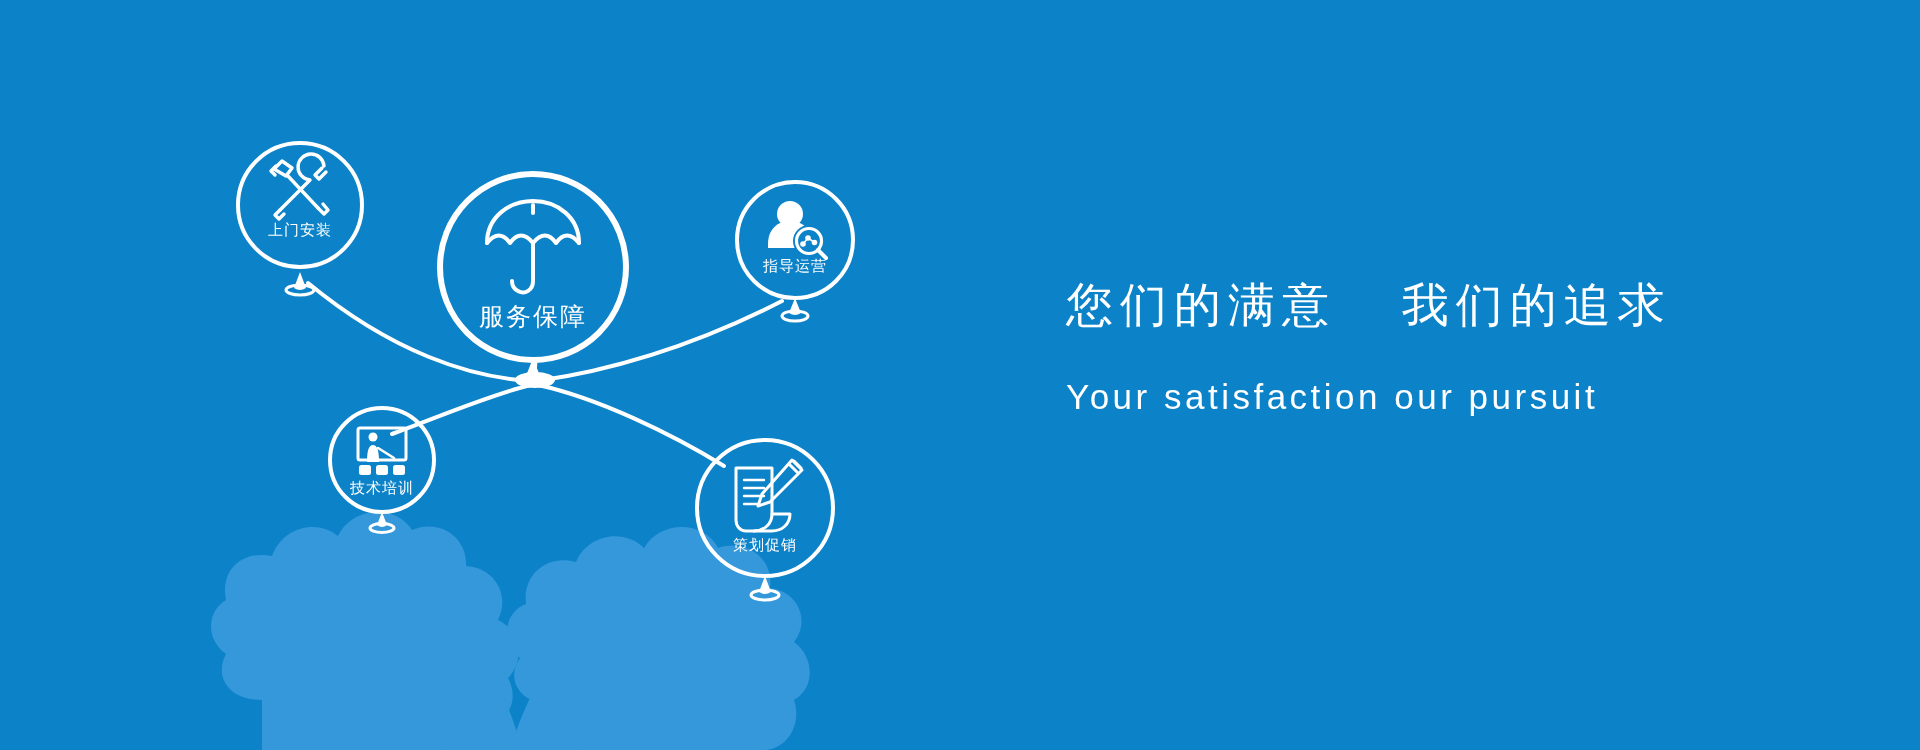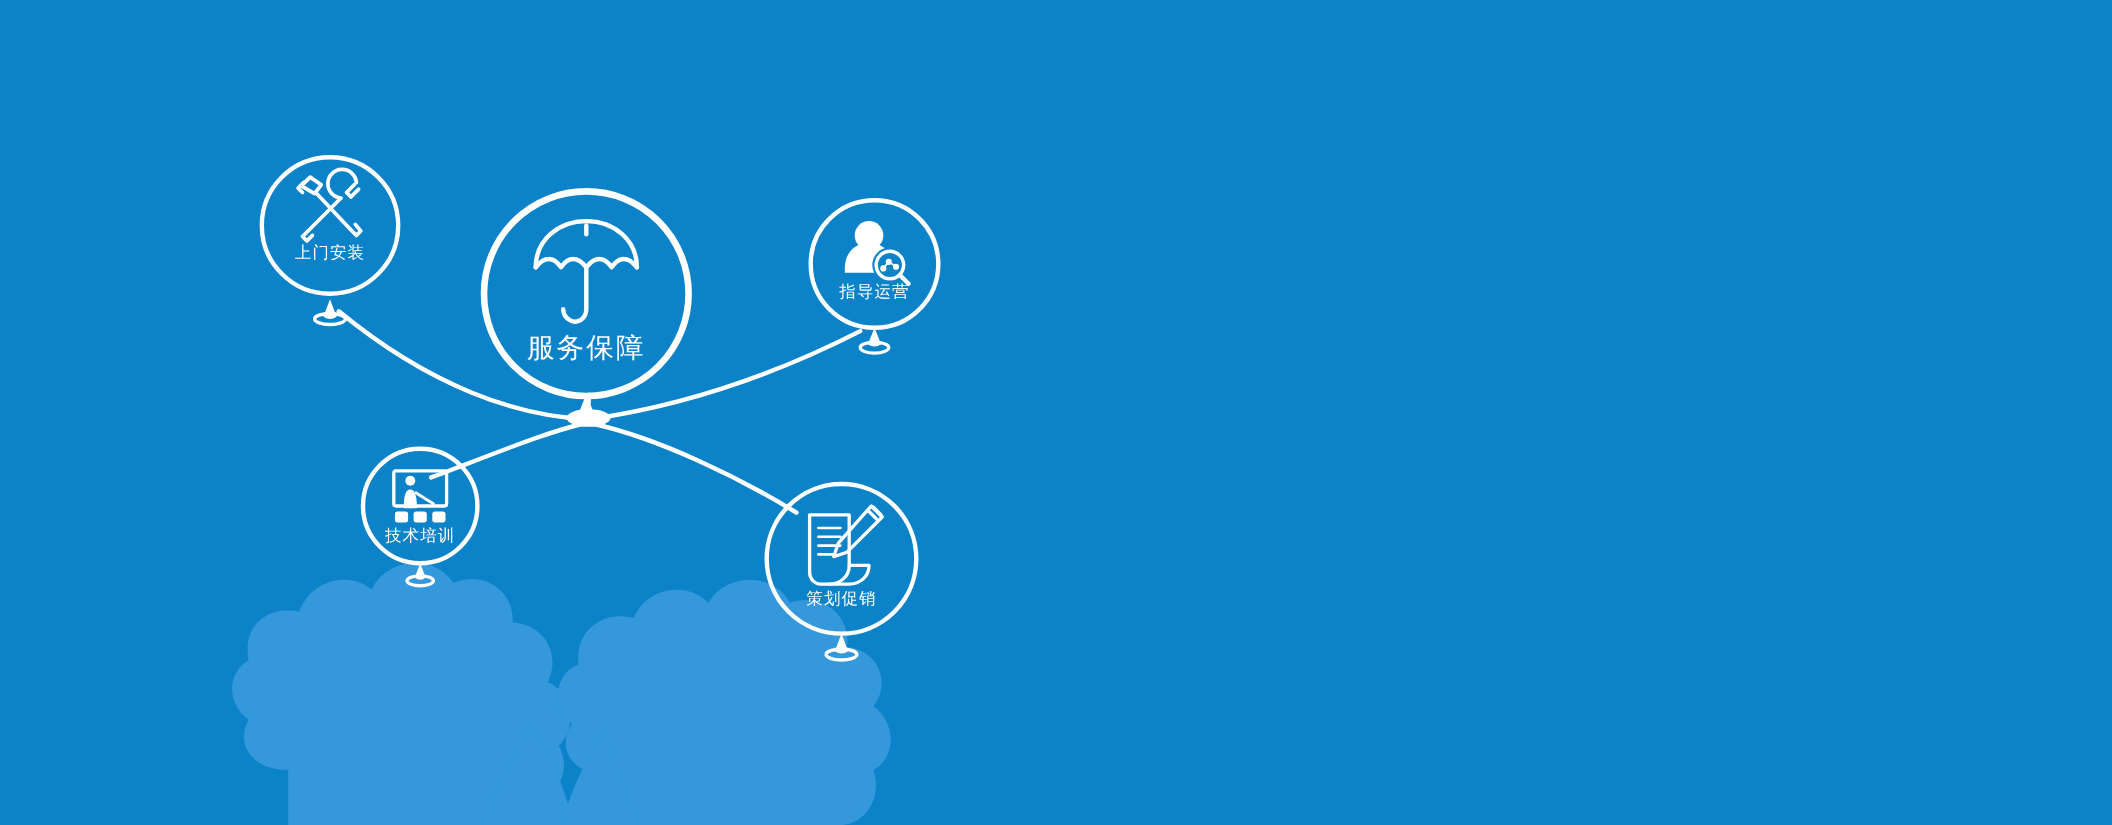--- a/index.html
+++ b/index.html
@@ -216,14 +216,18 @@
           <path d="M 30 -34 L 40 -24 L 8 8 L -4 12 L 0 0 Z"></path>
           <path d="M 28 -29 L 35 -22"></path>
           <path d="M 32 -33 L 39 -26"></path>
         </g>
         <text class="balloon-label label-sm" x="765" y="545">策划促销</text>
       </g>
 
     </svg>
   </div>
 
+  <div class="copy-block">
+    <h1 class="headline">您们的满意   我们的追求</h1>
+    <p class="subhead">Your satisfaction our pursuit</p>
+  </div>
 
 </div>
 
 </body></html>

